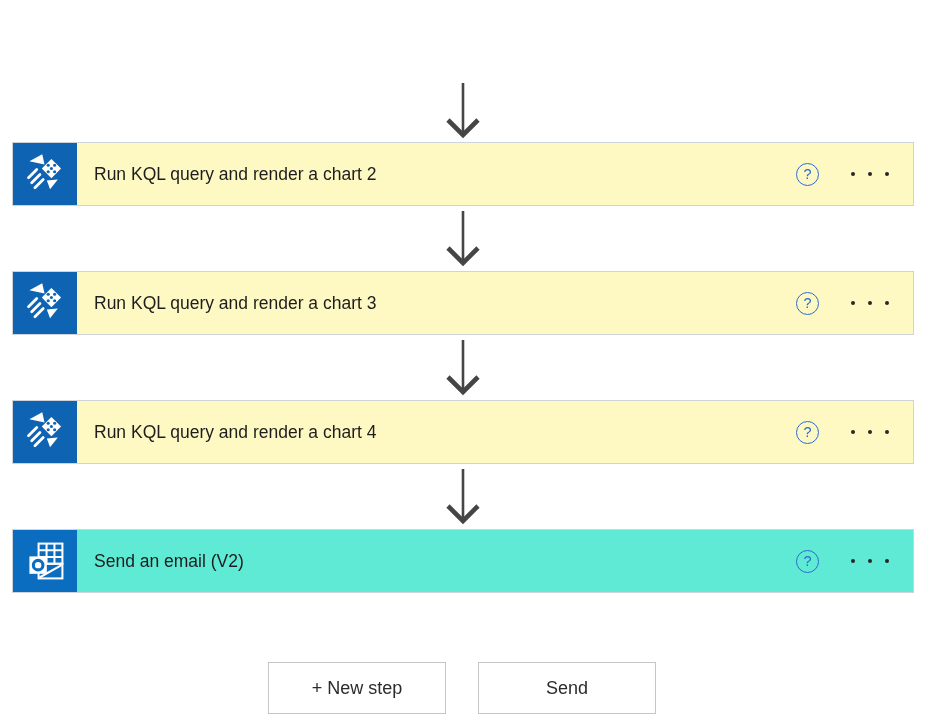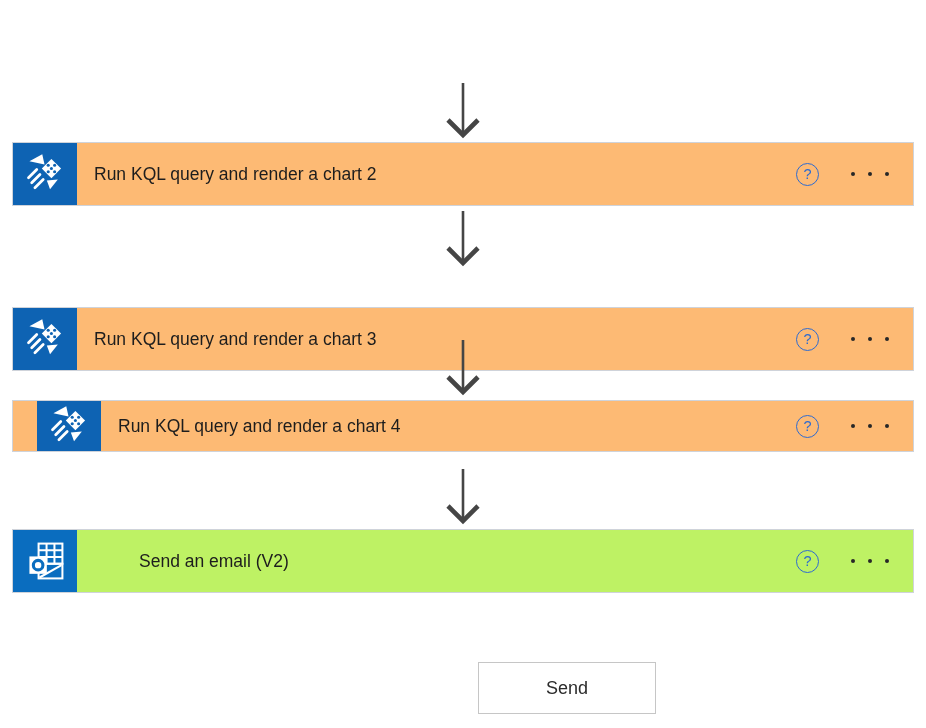--- a/index.html
+++ b/index.html
@@ -6,26 +6,26 @@
   .canvas {
     position:relative; width:926px; height:728px; background:#ffffff;
     font-family:"Liberation Sans", sans-serif; overflow:hidden;
   }
   
   .card {
     position:absolute; left:12px; width:902px; box-sizing:border-box;
     border:1px solid #cfd3da; display:flex; align-items:center; cursor:pointer;
   }
   .card-trigger { background:#dcebfa; }
-  .card-action-gray { background:#fdba74; }
-  .card-action-blue { background:#bef264;gap:45px; }
+  .card-action-gray { background:#fef9c3; }
+  .card-action-blue { background:#5eead4; }
   #card0 { top:10px;  height:70px; }
   #card1 { top:142px; height:64px; }
-  #card2 { top:271px; height:64px;margin-top:36px; }
-  #card3 { top:400px; height:52px;padding-left:24px; }
+  #card2 { top:271px; height:64px; }
+  #card3 { top:400px; height:64px; }
   #card4 { top:529px; height:64px; }
 
   .card-icon {
     height:100%; flex:0 0 auto; display:flex;
     align-items:center; justify-content:center;
   }
   .icon-trigger { width:68px; background:#2187f0; }
   .icon-adx     { width:64px; background:#0e63b3; }
   .icon-outlook { width:64px; background:#0a6dbf; }
 
@@ -205,15 +205,16 @@
     <div class="card-right">
       <button class="help-btn" aria-label="help">?</button>
       <button class="menu-btn" aria-label="menu">
         <span class="dot"></span>
           <span class="dot"></span>
           <span class="dot"></span>
       </button>
     </div>
   </div>
 
+  <button class="footer-btn" id="btn-newstep">+ New step</button>
   <button class="footer-btn" id="btn-save">Send</button>
 
 </div>
 
 </body></html>

